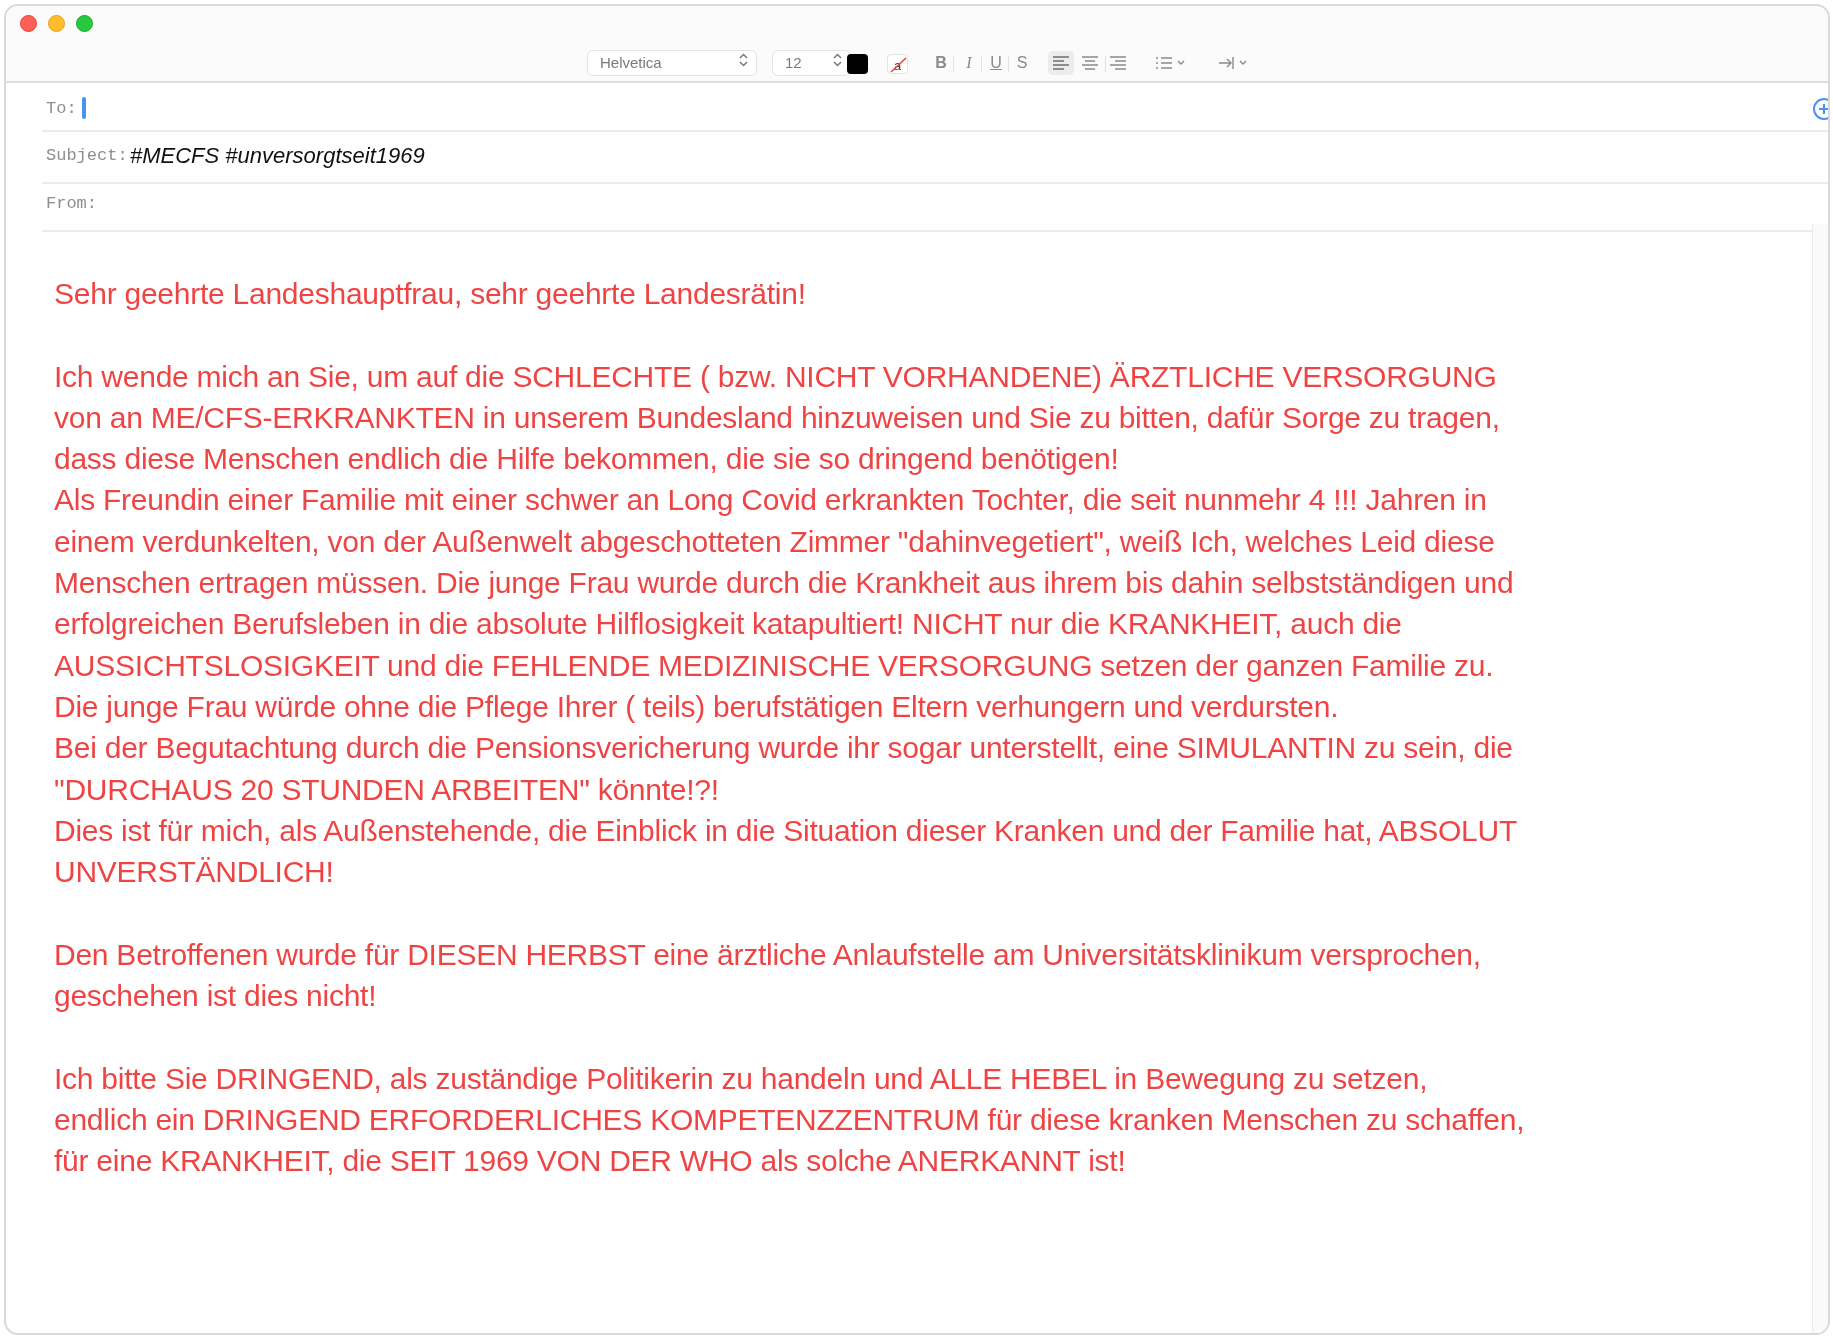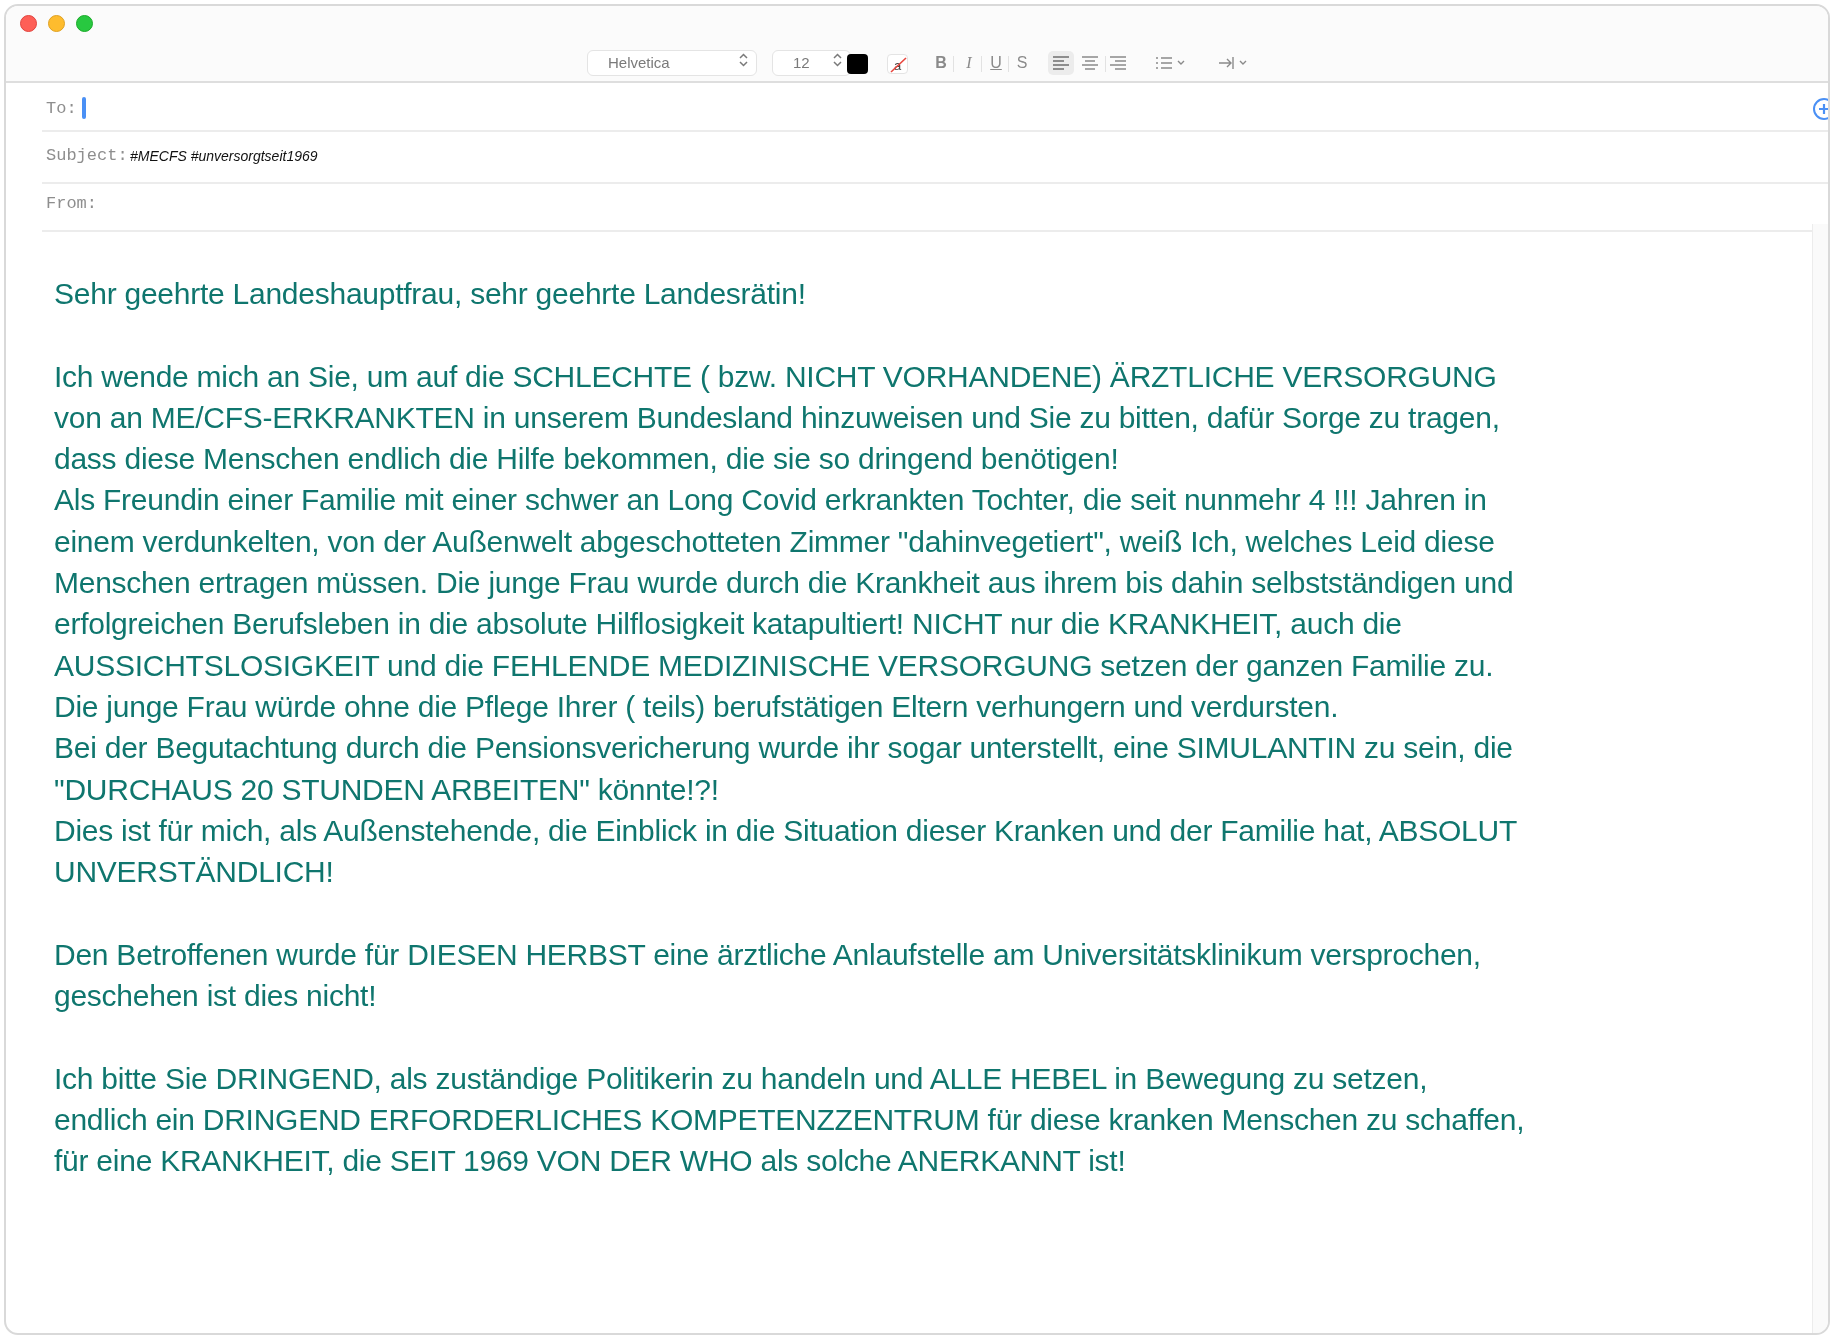--- a/index.html
+++ b/index.html
@@ -15,48 +15,48 @@
     background: #fbfbfb; border-bottom: 2px solid #dedede;
   }
   .light { position: absolute; top: 9px; width: 17px; height: 17px; border-radius: 50%; }
   .light.close { left: 14px; background: #fe5f57; border: 1px solid #e0443e; }
   .light.min { left: 42px; background: #febc2e; border: 1px solid #dea123; }
   .light.max { left: 70px; background: #28c840; border: 1px solid #1aab29; }
 
   .toolbar { position: absolute; top: 42px; left: 0; right: 0; height: 30px; }
   .tb-select {
     position: absolute; top: 2px; height: 26px; border: 1px solid #e4e4e4; border-radius: 6px;
-    background: #ffffff; font-size: 15px; color: #7a7a7a; line-height: 24px; padding-left: 20px;
+    background: #ffffff; font-size: 15px; color: #7a7a7a; line-height: 24px; padding-left: 12px;
   }
   .tb-select .stepper { position: absolute; right: 8px; top: 0; font-size: 12px; color: #7a7a7a; line-height: 24px; }
   .font-select { left: 581px; width: 170px; }
   .size-select { left: 766px; width: 79px; }
   .color-swatch { position: absolute; left: 841px; top: 6px; width: 21px; height: 20px; background: #000; border-radius: 4px; }
   .highlight-btn { position: absolute; left: 881px; top: 6px; width: 21px; height: 20px; border: 1px solid #e4e4e4; border-radius: 4px; background:#fff; }
   .highlight-btn svg { position: absolute; left: 0; top: 0; }
   .tb-btn { position: absolute; top: 2px; height: 26px; font-size: 16px; color: #8a8a8a; line-height: 26px; text-align: center; }
   .tb-sep { position: absolute; top: 8px; width: 1px; height: 16px; background: #e2e2e2; }
   .align-btn { position: absolute; top: 3px; width: 26px; height: 24px; border-radius: 5px; }
   .align-btn.active { background: #ececec; }
   .align-btn svg { position: absolute; left: 5px; top: 5px; }
 
   .field-row { position: absolute; left: 36px; right: 0; height: 52px; border-bottom: 2px solid #ececec; }
   .field-label { position: absolute; left: 4px; top: 0; line-height: 48px; font-size: 17px; color: #8e8e8e; font-family: Liberation Mono, monospace; }
   .to-row { top: 79px; height: 47px; }
   .subject-row { top: 126px; }
   .from-row { top: 174px; }
   .caret { position: absolute; left: 40px; top: 12px; width: 4px; height: 22px; background: #4a90f5; border-radius: 2px; }
-  .subject-value { position: absolute; left: 88px; top: 0; line-height: 48px; font-size: 14px; font-style: italic; color: #111; }
+  .subject-value { position: absolute; left: 88px; top: 0; line-height: 48px; font-size: 22px; font-style: italic; color: #111; }
   .add-recipient { position: absolute; left: 1770px; top: 12px; width: 24px; height: 24px; }
 
   .scroll-track { position: absolute; left: 1806px; top: 218px; width: 18px; bottom: 0; background: #fafafa; border-left: 1px solid #ececec; }
 
   .body-text {
     position: absolute; left: 48px; top: 267px; width: 1756px;
-    font-size: 30px; line-height: 41.3px; color: #0f766e; letter-spacing: -0.25px; white-space: pre;
+    font-size: 30px; line-height: 41.3px; color: #ef4444; letter-spacing: -0.25px; white-space: pre;
   }
   .body-line { height: 41.3px; }
 </style>
 </head>
 <body>
 
 <div class="window">
   <div class="titlebar">
     <span class="light close"></span>
     <span class="light min"></span>

